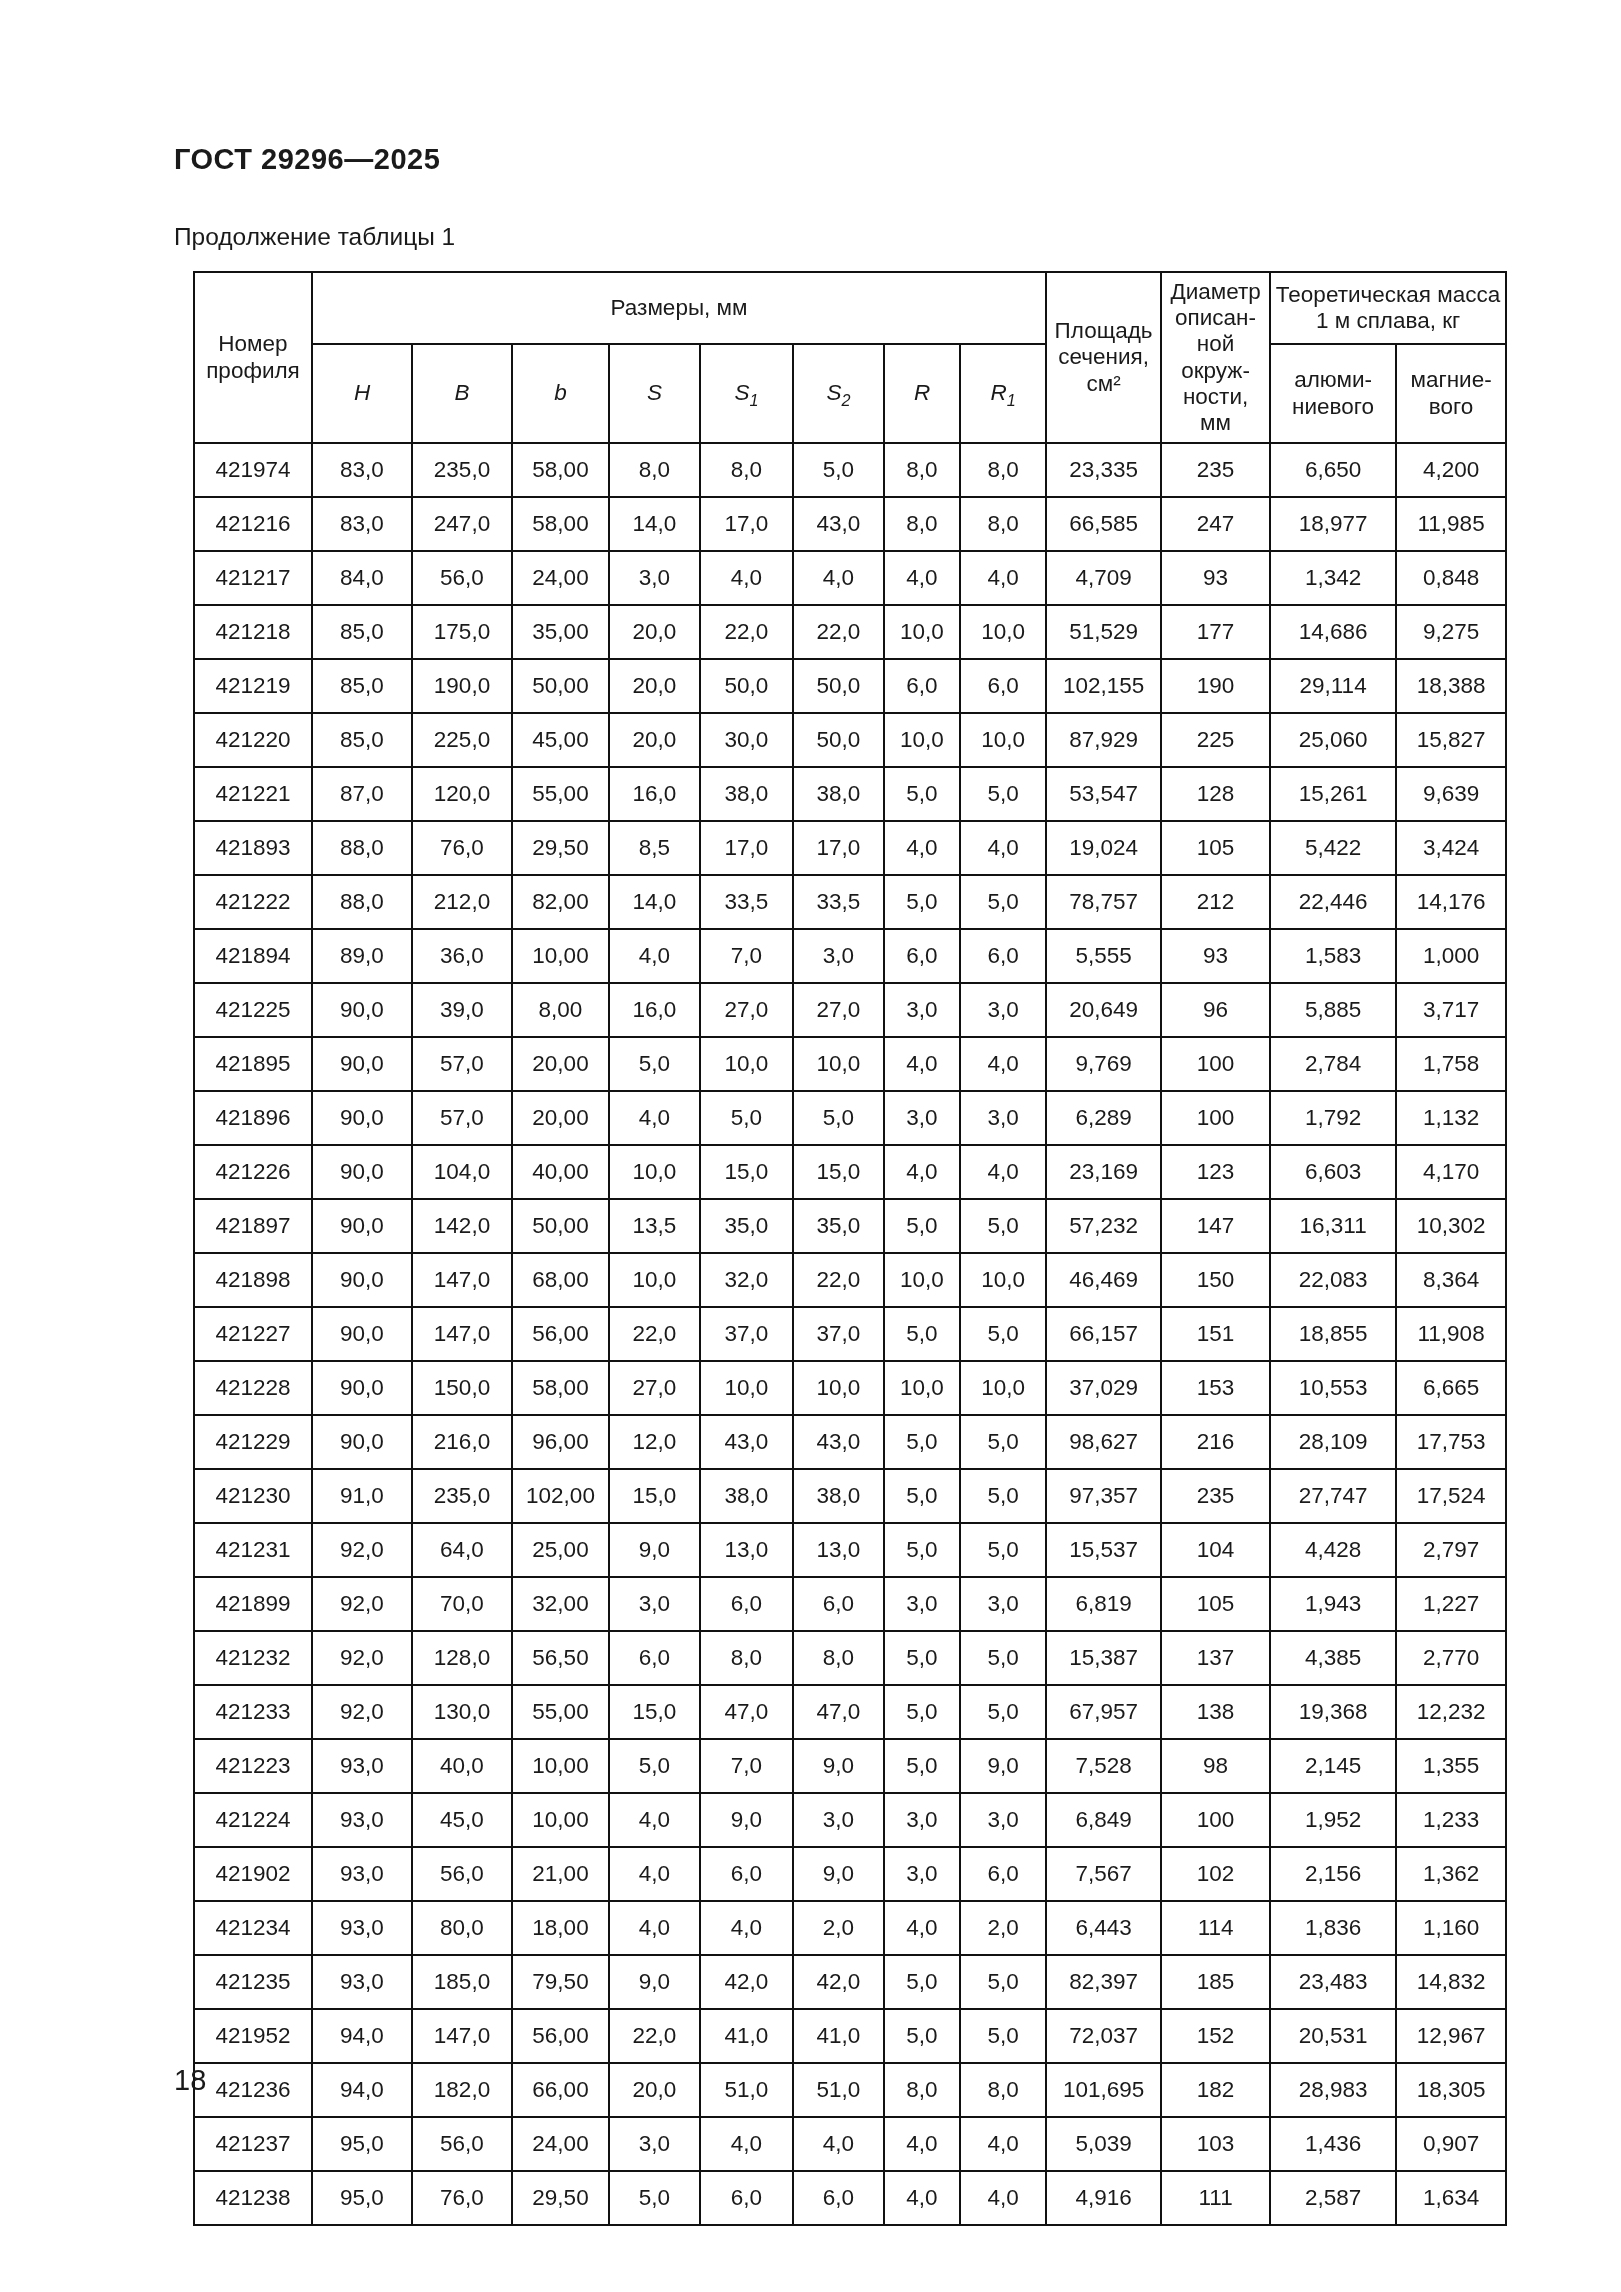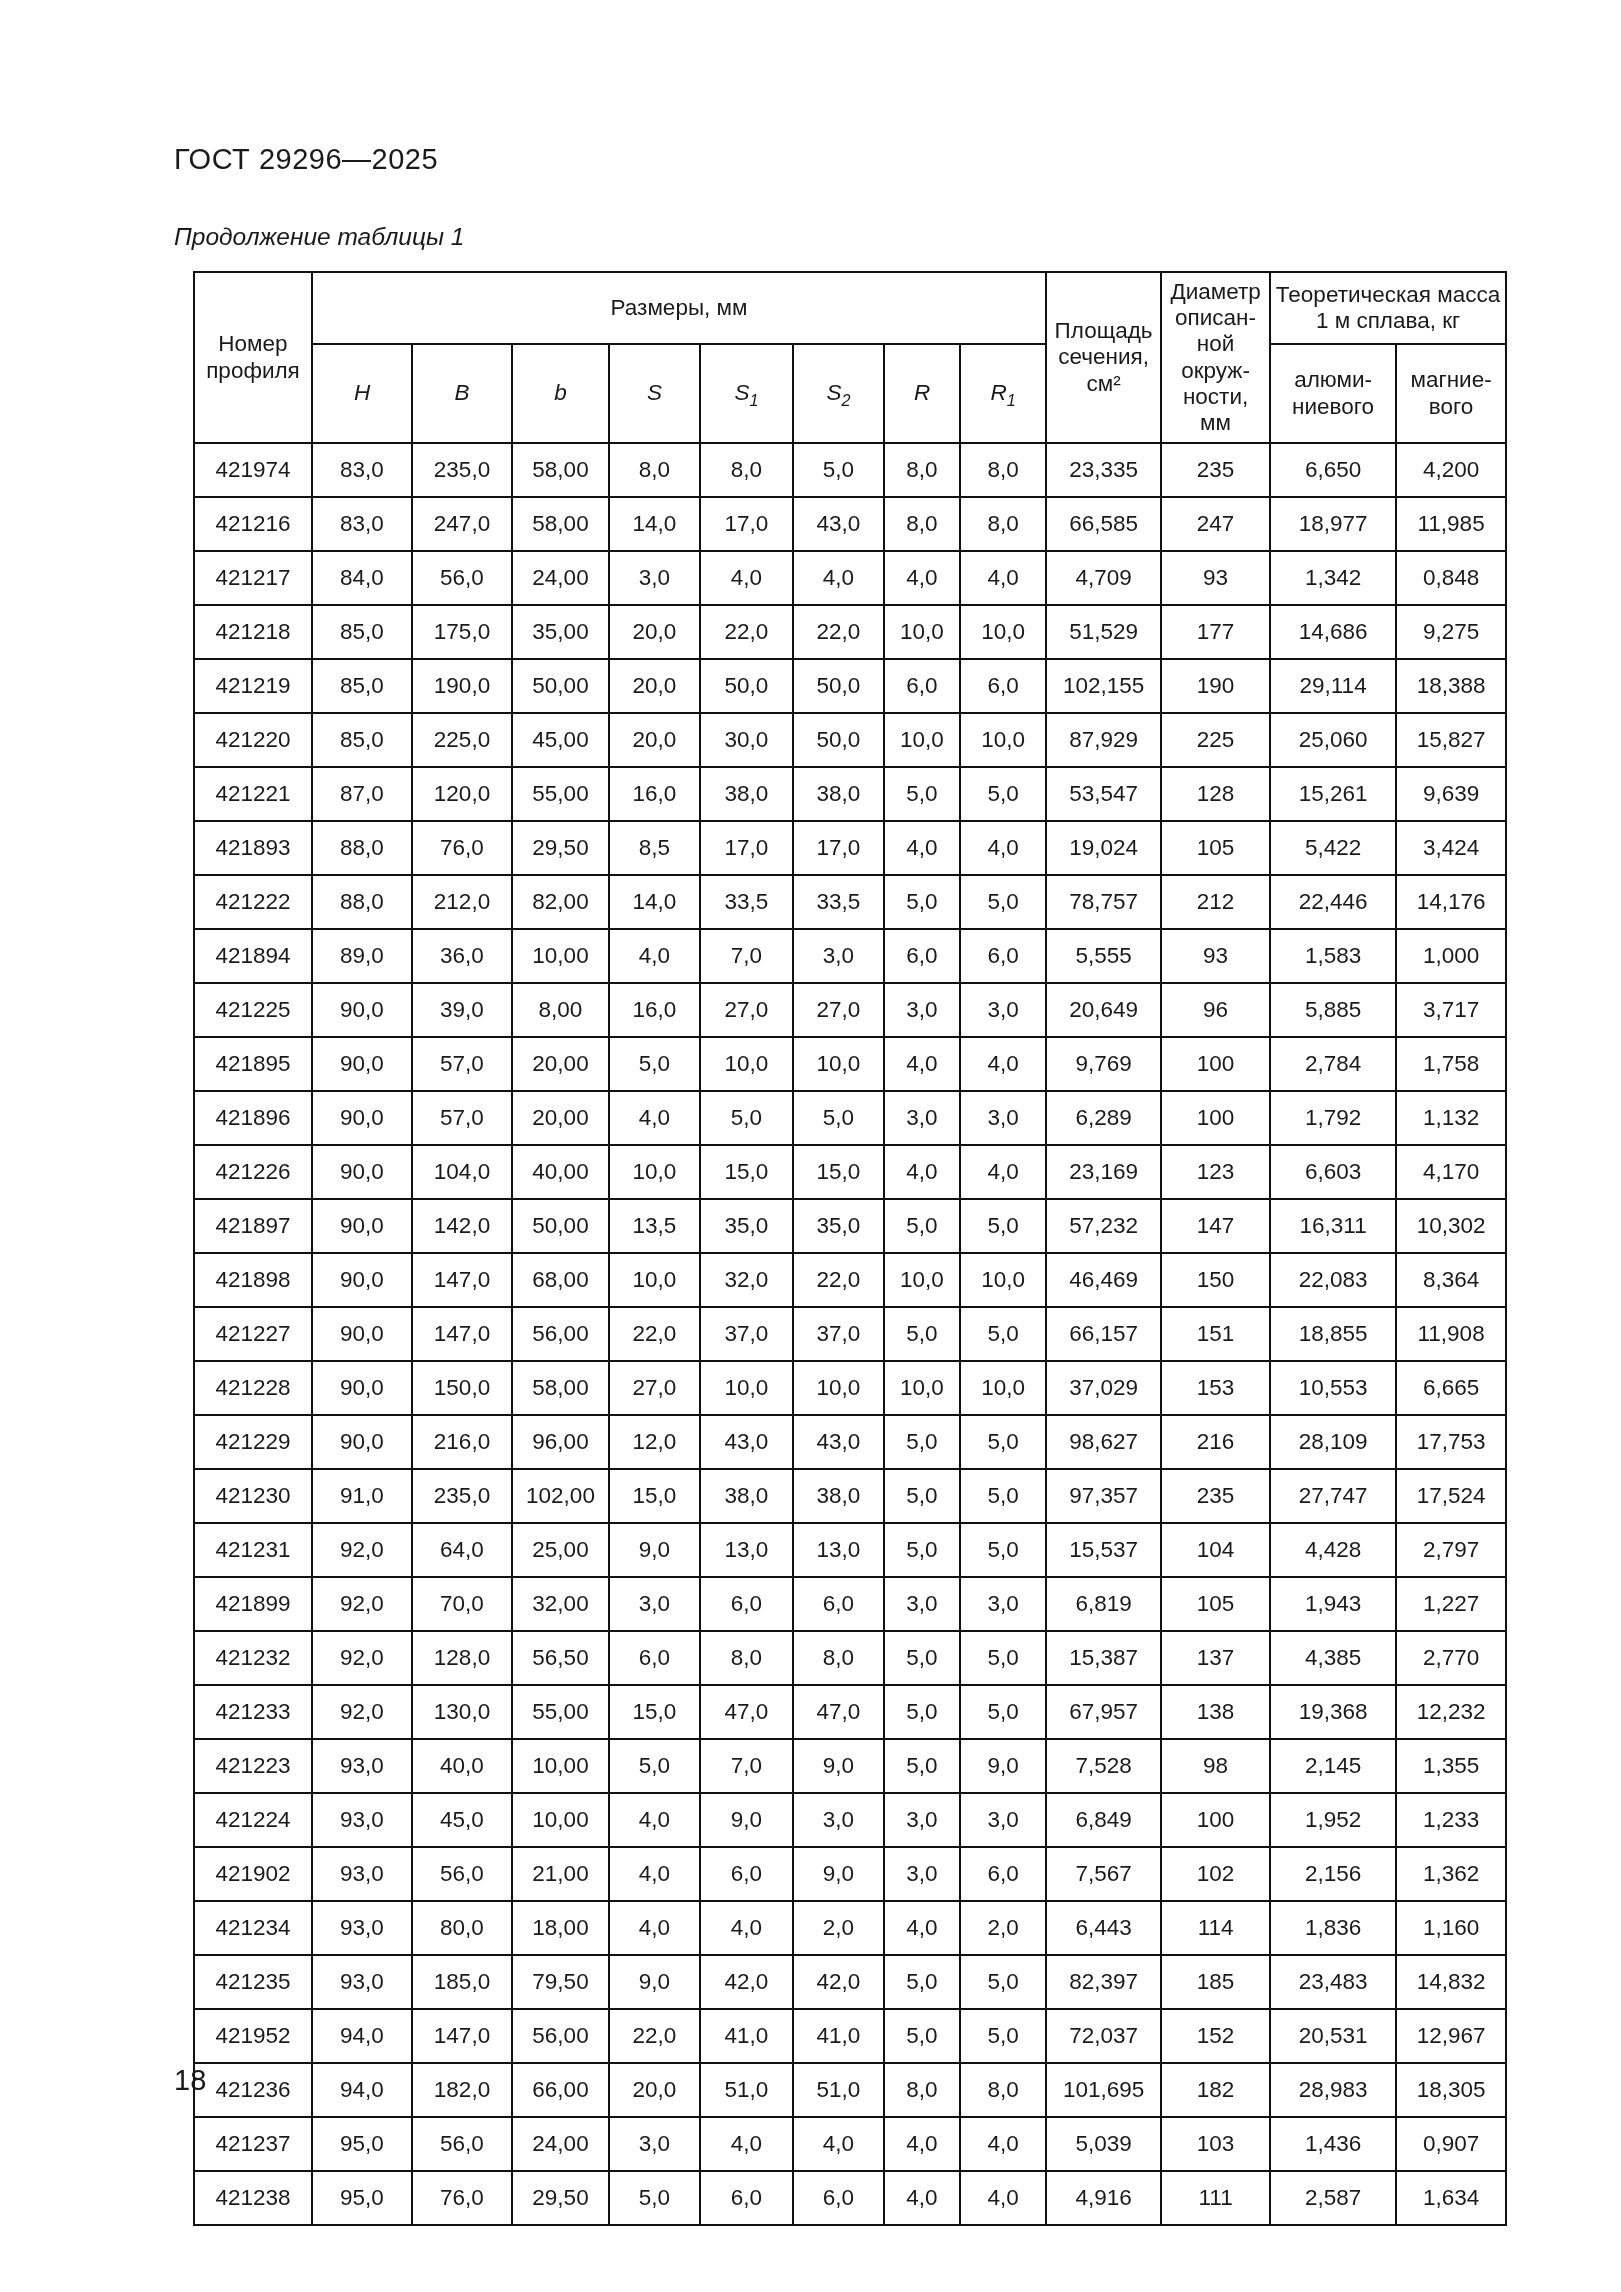--- a/index.html
+++ b/index.html
@@ -14,29 +14,28 @@
     background: #ffffff;
     font-family: "Liberation Sans", "DejaVu Sans", sans-serif;
     color: #1a1a1a;
     overflow: hidden;
   }
   .doc-code {
     position: absolute;
     left: 174px;
     top: 143px;
     font-size: 29px;
-    font-weight: normal;
+    font-weight: bold;
     letter-spacing: 0.5px;
   }
   .table-caption {
     position: absolute;
     left: 174px;
     top: 223px;
     font-size: 24.5px;
-    font-style: italic;
   }
   .gost-table {
     position: absolute;
     left: 193px;
     top: 271px;
     width: 1313px;
     border-collapse: collapse;
     table-layout: fixed;
     font-size: 22.5px;
   }

